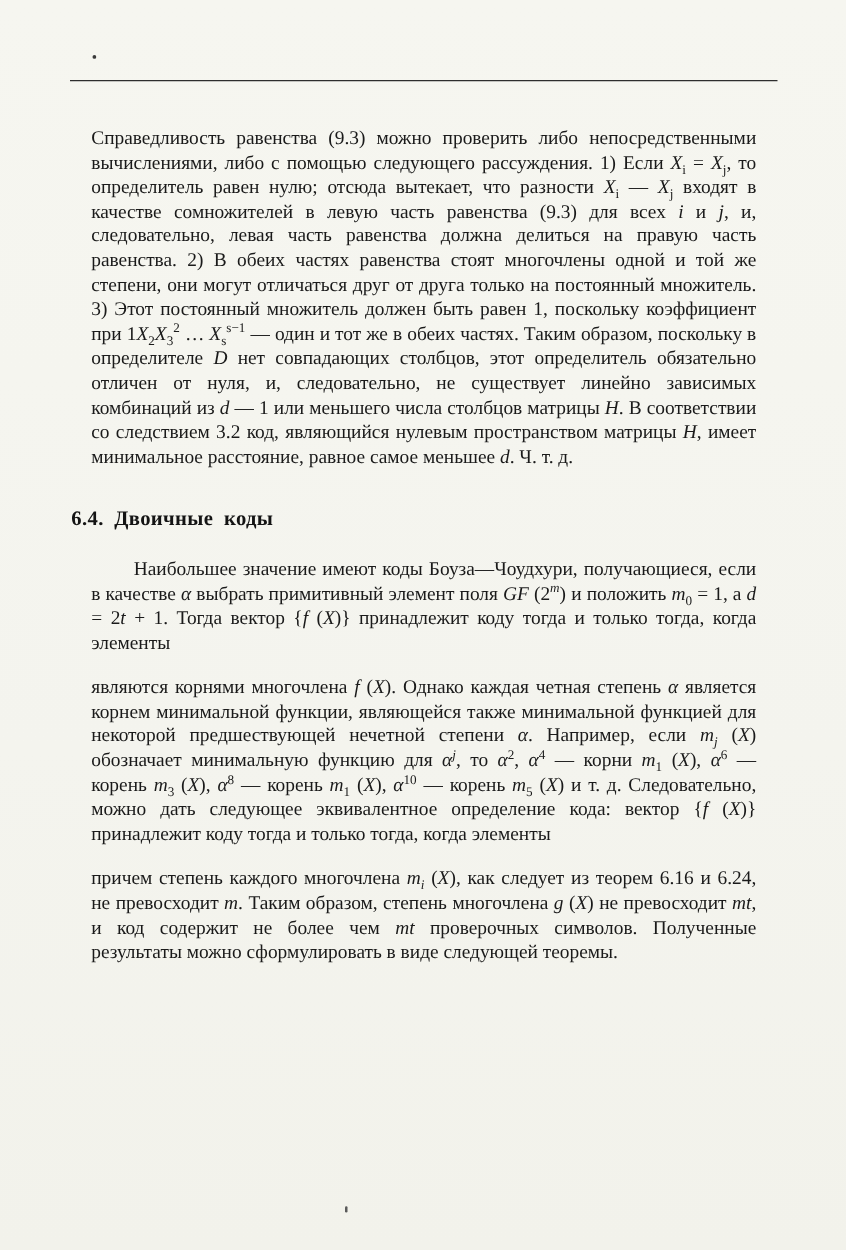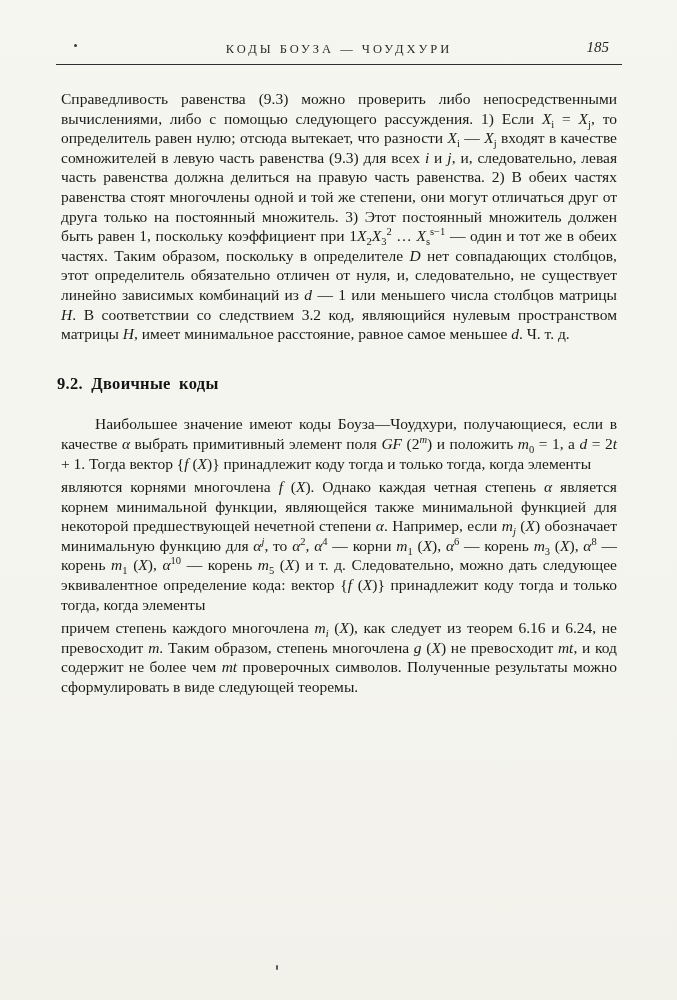--- a/index.html
+++ b/index.html
@@ -20,21 +20,21 @@
   .page-num{position:absolute;right:12px;top:-3px;font-style:italic;font-size:15px;color:#1f1f1f;}
   .head-rule{
     position:absolute;top:64px;left:56px;width:566px;height:0;
     border:0;border-top:1.7px solid #2e2e2e;margin:0;
   }
   .text-column{
     position:absolute;top:85px;left:57px;width:564px;
     font-size:15.5px;line-height:19.6px;text-align:justify;
     text-justify:inter-word;
   }
-  p.para{margin:4px;padding:0;}
+  p.para{margin:16px;padding:0;}
   p.indent{text-indent:34px;}
   .section-heading{
     margin:30px 0 21px 0;
     font-size:16.5px;font-weight:700;letter-spacing:.3px;word-spacing:4px;
     text-align:left;color:#141414;
   }
   .formula{text-align:center;margin:11px 0 13px 0;letter-spacing:.5px;word-spacing:2px;}
   sup,sub{font-size:68%;line-height:0;}
   sup{vertical-align:super;}
   sub{vertical-align:sub;}
@@ -44,30 +44,26 @@
   .speck-b{left:276px;top:965px;width:2px;height:5px;background:#5a5a5a;border-radius:1px;}
 </style>
 </head>
 <body>
 
 <div class="page">
 
   <div class="speck speck-a"></div>
   <div class="speck speck-b"></div>
 
-  <header class="running-head">
-    <span class="head-title">КОДЫ БОУЗА — ЧОУДХУРИ</span>
-    <span class="page-num">185</span>
-  </header>
   <hr class="head-rule">
 
   <main class="text-column">
     <p class="para">Справедливость равенства (9.3) можно проверить либо непосредственными вычислениями, либо с помощью следующего рассуждения. 1) Если <i>X</i><sub>i</sub> = <i>X</i><sub>j</sub>, то определитель равен нулю; отсюда вытекает, что разности <i>X</i><sub>i</sub> — <i>X</i><sub>j</sub> входят в качестве сомножителей в левую часть равенства (9.3) для всех <i>i</i> и <i>j</i>, и, следовательно, левая часть равенства должна делиться на правую часть равенства. 2) В обеих частях равенства стоят многочлены одной и той же степени, они могут отличаться друг от друга только на постоянный множитель. 3) Этот постоянный множитель должен быть равен 1, поскольку коэффициент при 1<i>X</i><sub>2</sub><i>X</i><sub>3</sub><sup>2</sup> … <i>X</i><sub>s</sub><sup>s−1</sup> — один и тот же в обеих частях. Таким образом, поскольку в определителе <i>D</i> нет совпадающих столбцов, этот определитель обязательно отличен от нуля, и, следовательно, не существует линейно зависимых комбинаций из <i>d</i> — 1 или меньшего числа столбцов матрицы <i>H</i>. В соответствии со следствием 3.2 код, являющийся нулевым пространством матрицы <i>H</i>, имеет минимальное расстояние, равное самое меньшее <i>d</i>. Ч. т. д.</p>
 
-    <h2 class="section-heading">9.2. Двоичные коды</h2>
+    <h2 class="section-heading">6.4. Двоичные коды</h2>
 
     <p class="para indent">Наибольшее значение имеют коды Боуза—Чоудхури, получающиеся, если в качестве <i>α</i> выбрать примитивный элемент поля <i>GF</i> (2<sup><i>m</i></sup>) и положить <i>m</i><sub>0</sub> = 1, а <i>d</i> = 2<i>t</i> + 1. Тогда вектор {<i>f</i> (<i>X</i>)} принадлежит коду тогда и только тогда, когда элементы</p>
 
 
     <p class="para">являются корнями многочлена <i>f</i> (<i>X</i>). Однако каждая четная степень <i>α</i> является корнем минимальной функции, являющейся также минимальной функцией для некоторой предшествующей нечетной степени <i>α</i>. Например, если <i>m</i><sub><i>j</i></sub> (<i>X</i>) обозначает минимальную функцию для <i>α</i><sup><i>j</i></sup>, то <i>α</i><sup>2</sup>, <i>α</i><sup>4</sup> — корни <i>m</i><sub>1</sub> (<i>X</i>), <i>α</i><sup>6</sup> — корень <i>m</i><sub>3</sub> (<i>X</i>), <i>α</i><sup>8</sup> — корень <i>m</i><sub>1</sub> (<i>X</i>), <i>α</i><sup>10</sup> — корень <i>m</i><sub>5</sub> (<i>X</i>) и т. д. Следовательно, можно дать следующее эквивалентное определение кода: вектор {<i>f</i> (<i>X</i>)} принадлежит коду тогда и только тогда, когда элементы</p>
 
 
 
 
     <p class="para">причем степень каждого многочлена <i>m</i><sub><i>i</i></sub> (<i>X</i>), как следует из теорем 6.16 и 6.24, не превосходит <i>m</i>. Таким образом, степень многочлена <i>g</i> (<i>X</i>) не превосходит <i>mt</i>, и код содержит не более чем <i>mt</i> проверочных символов. Полученные результаты можно сформулировать в виде следующей теоремы.</p>

